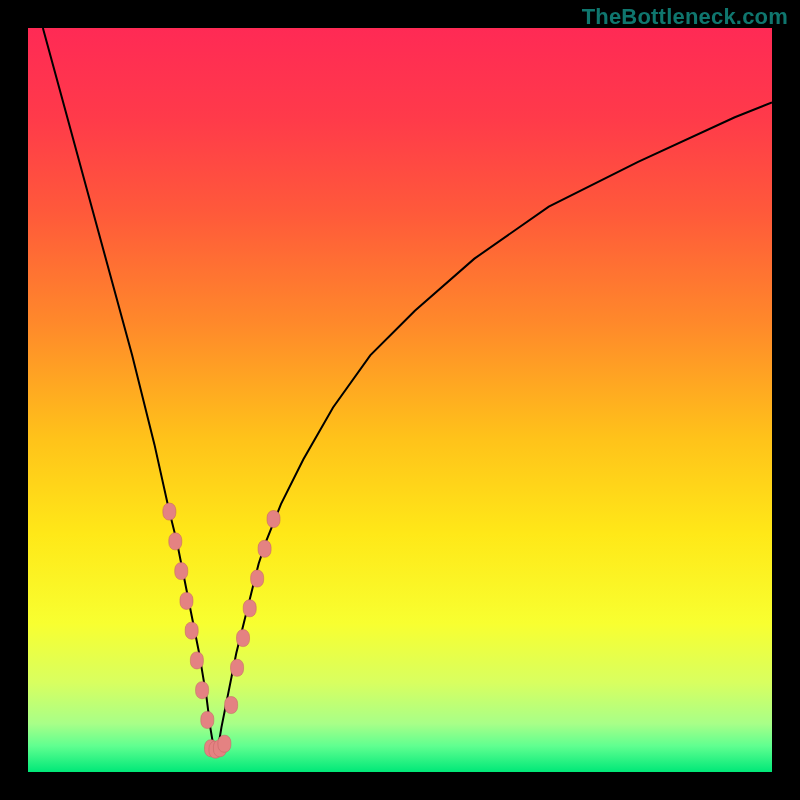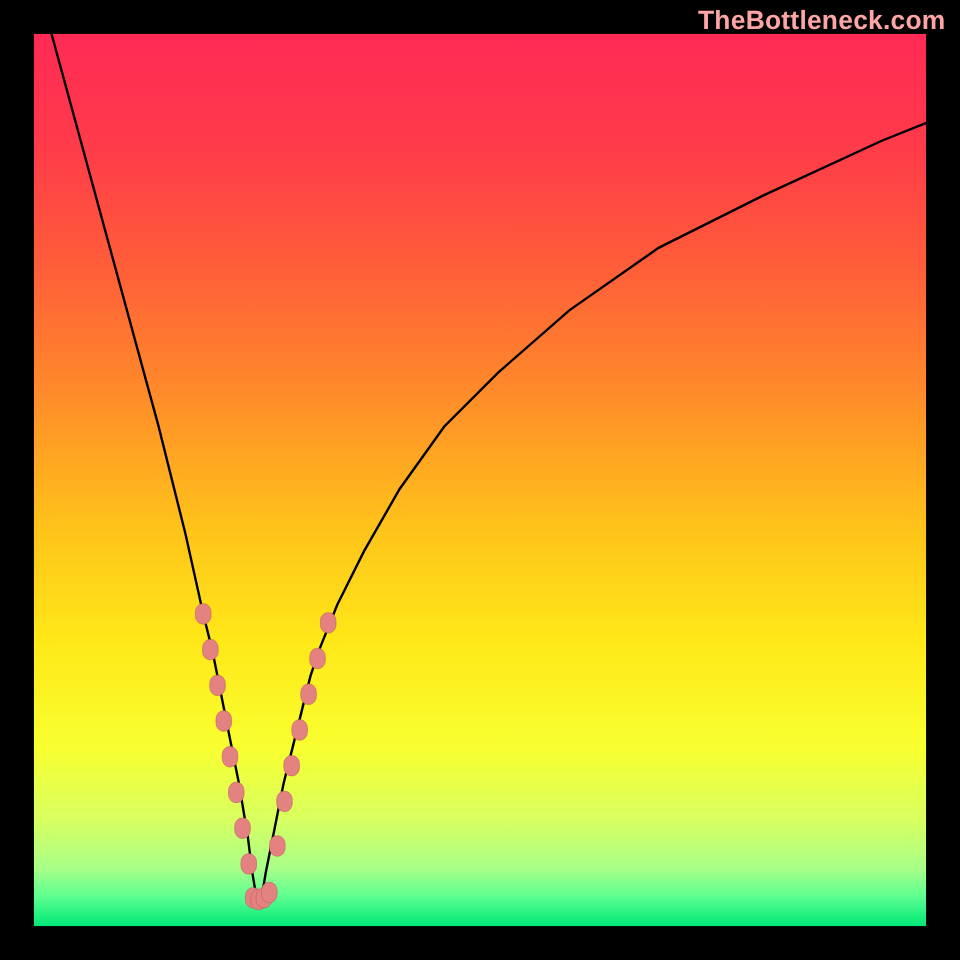--- a/index.html
+++ b/index.html
@@ -37,21 +37,21 @@
       width: 100%;
       height: 100%;
     }
     .watermark {
       position: absolute;
       top: 4px;
       right: 12px;
       font-family: Arial, Helvetica, sans-serif;
       font-size: 22px;
       font-weight: 600;
-      color: #fca5a5;
+      color: #0f766e;
       letter-spacing: 0.2px;
       text-align: center;
     }
     .curve-svg {
       position: absolute;
       top: 0;
       left: 0;
       width: 100%;
       height: 100%;
     }

